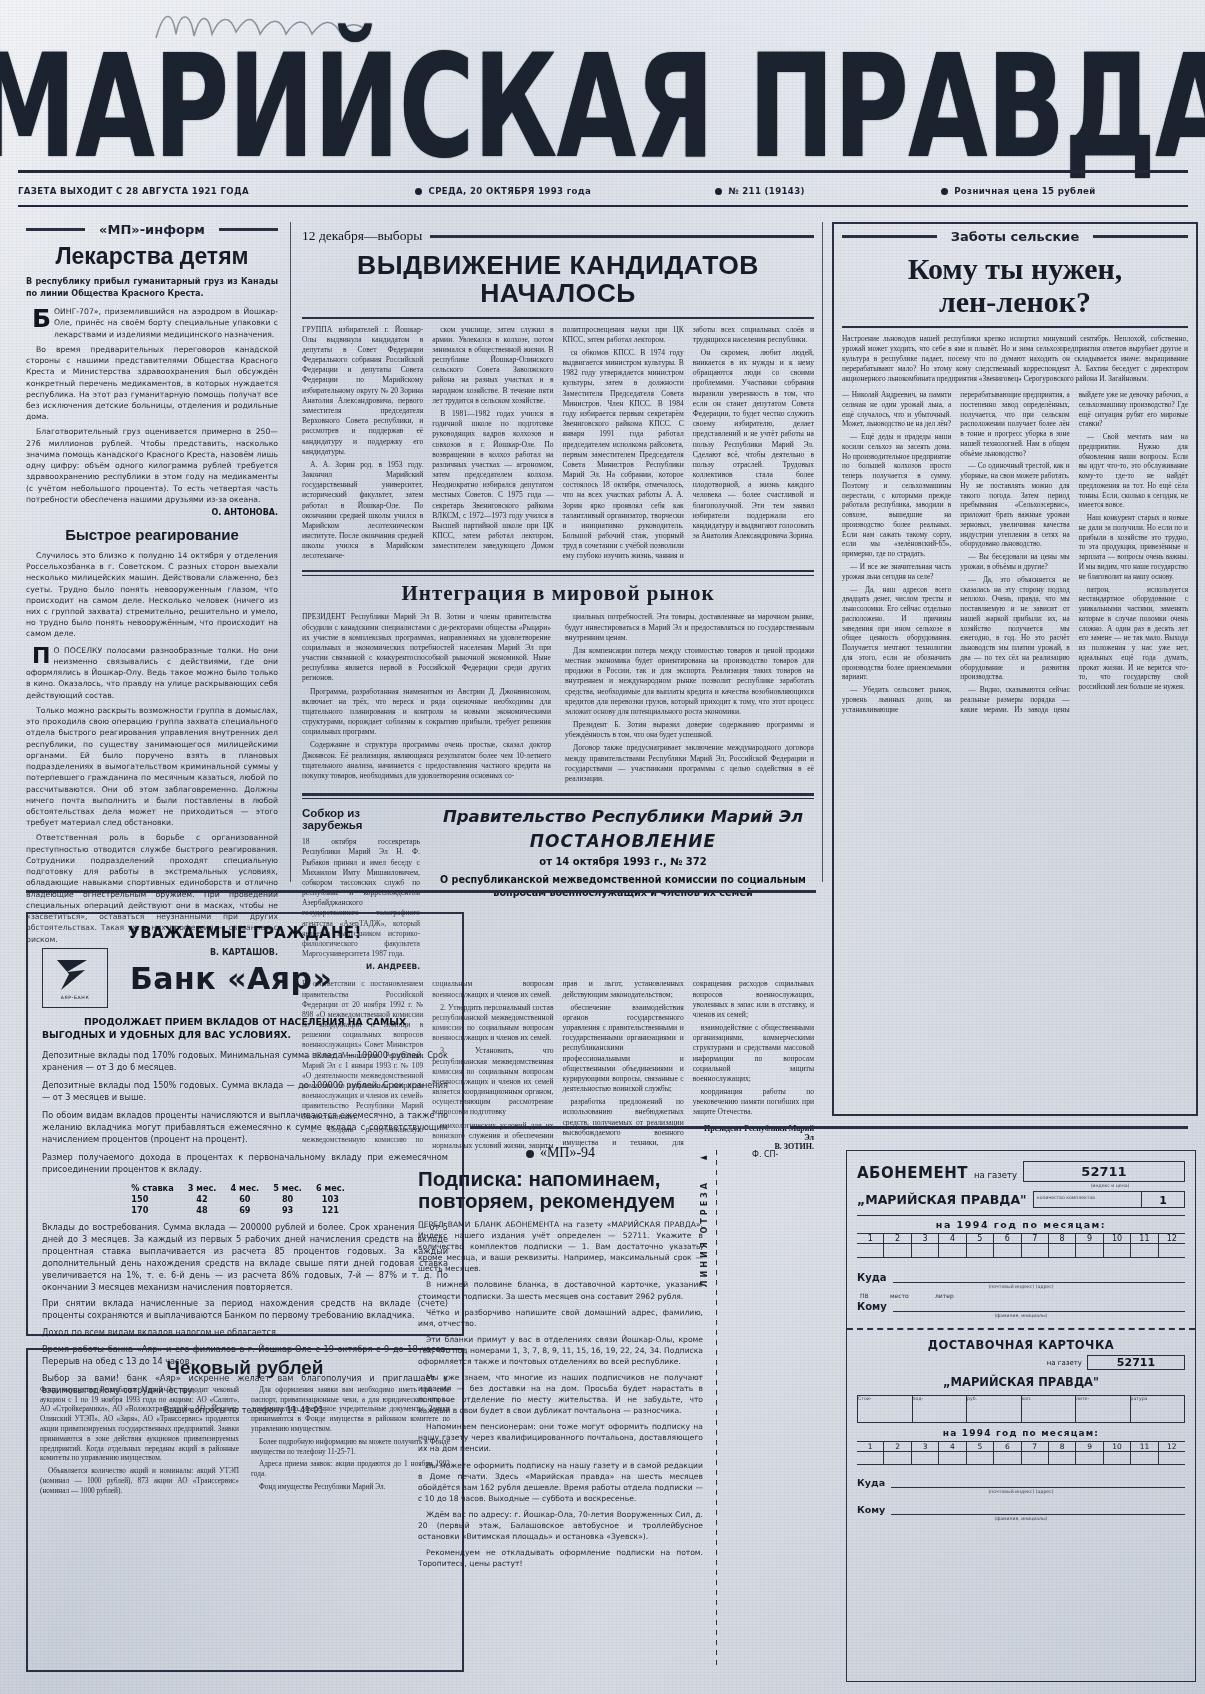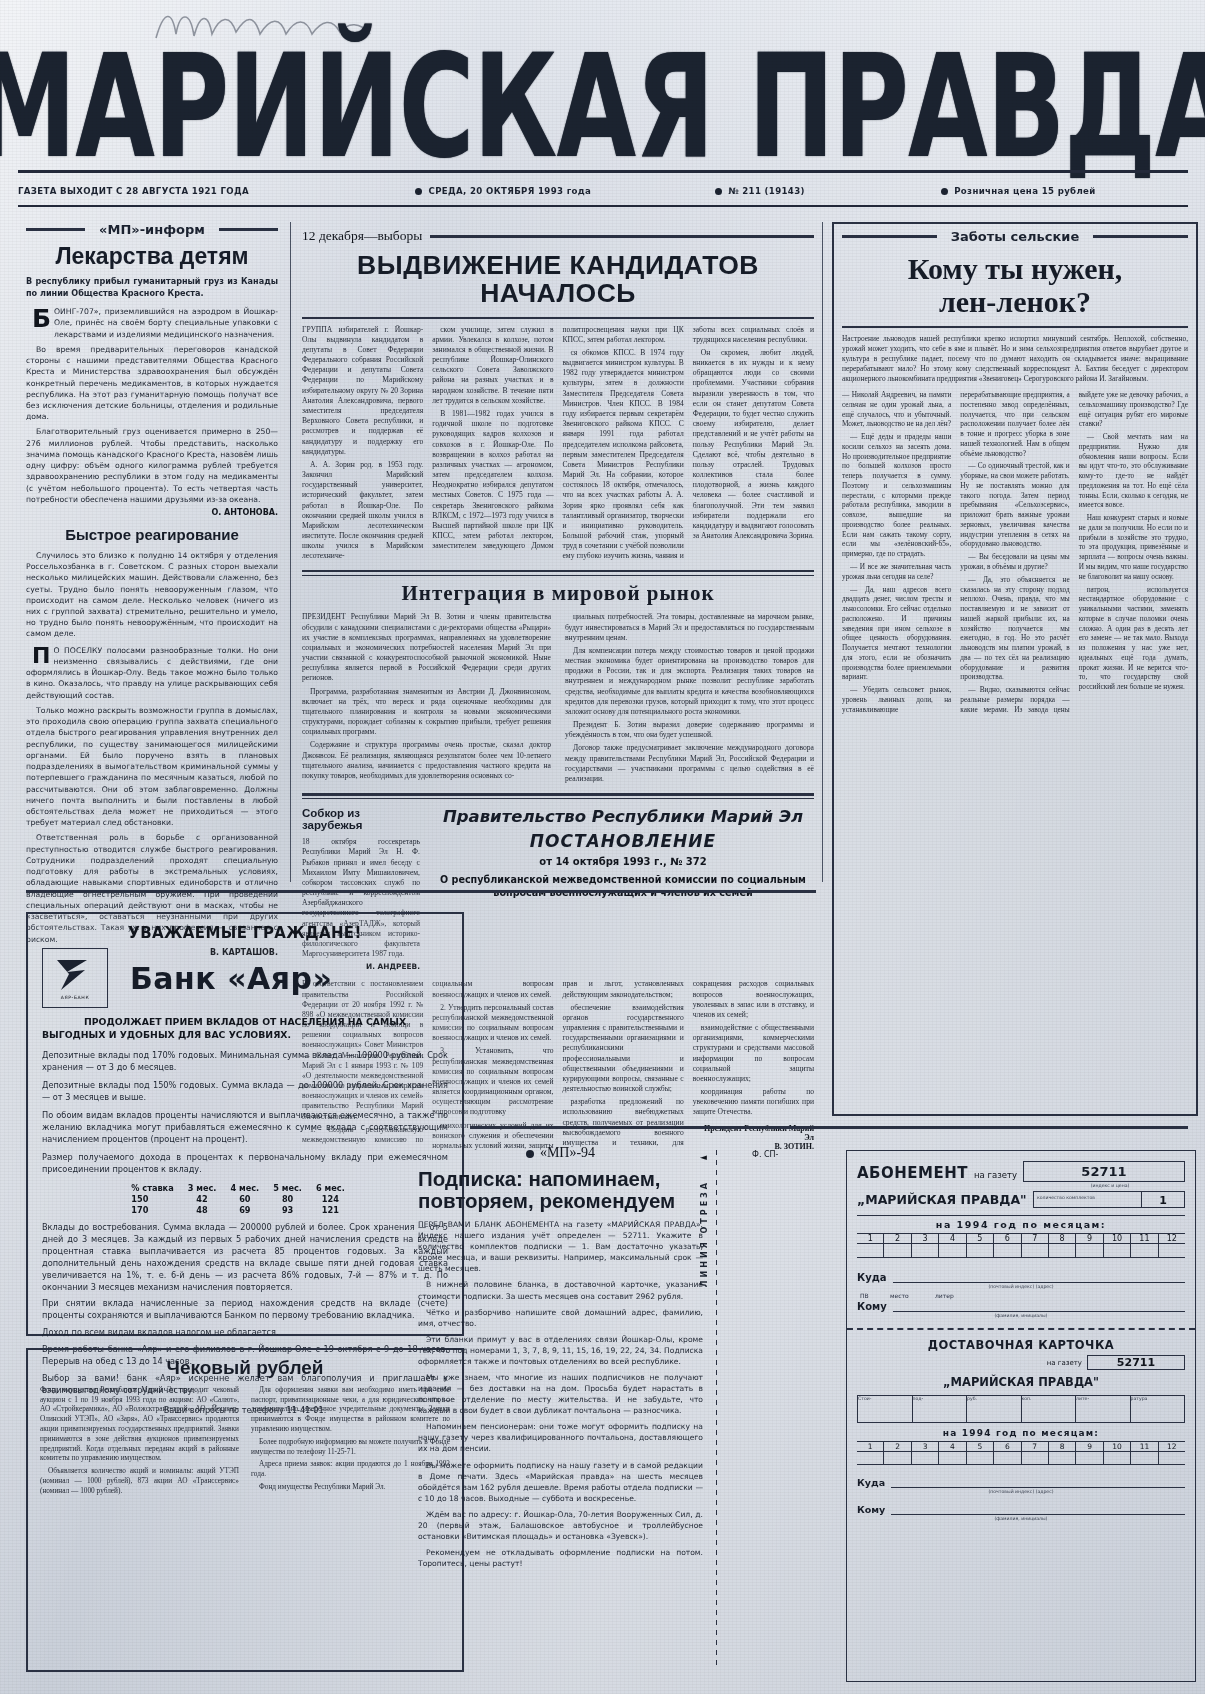--- a/index.html
+++ b/index.html
@@ -297,21 +297,21 @@
           <td>3 мес.</td>
           <td>4 мес.</td>
           <td>5 мес.</td>
           <td>6 мес.</td>
         </tr>
         <tr>
           <td class="k">150</td>
           <td>42</td>
           <td>60</td>
           <td>80</td>
-          <td>124</td>
+          <td>103</td>
         </tr>
         <tr>
           <td class="k">170</td>
           <td>48</td>
           <td>69</td>
           <td>93</td>
           <td>121</td>
         </tr>
       </tbody>
         </table>

